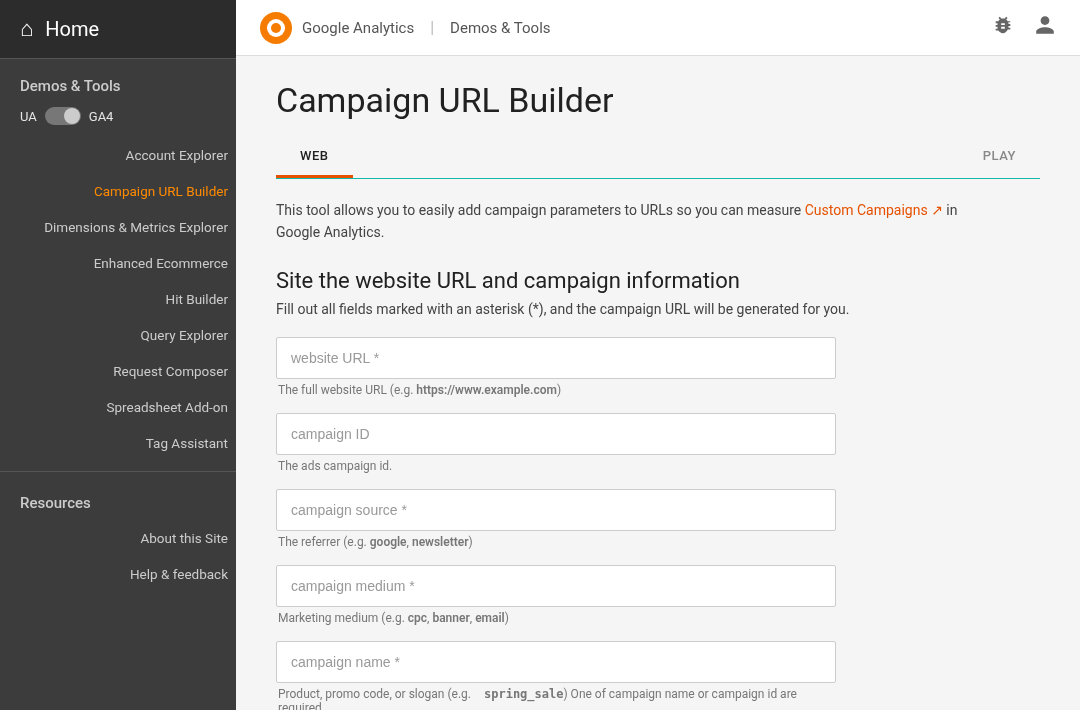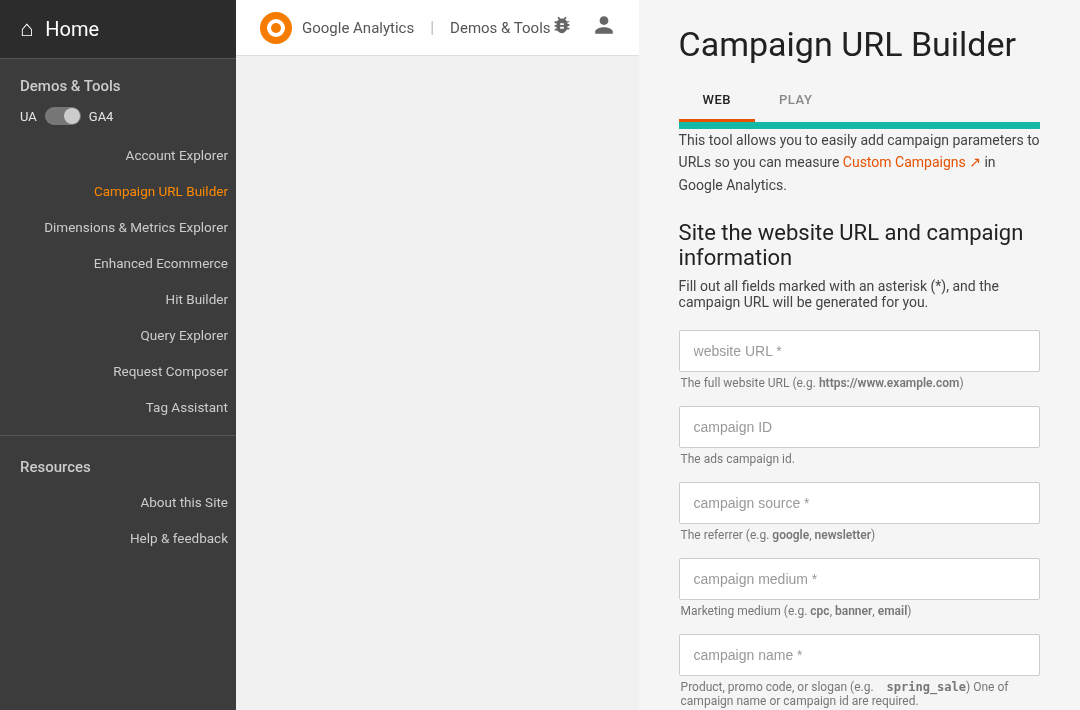--- a/index.html
+++ b/index.html
@@ -81,21 +81,21 @@
       padding: 12px 20px 8px 20px;
       color: #ccc;
       font-size: 15px;
       font-weight: 500;
     }
 
     
     .main {
       flex: 1;
       display: flex;
-      flex-direction: row;
+      flex-direction: column;
       background: #f1f1f1;
       overflow: hidden;
     }
     .topbar {
       display: flex;
       align-items: center;
       justify-content: space-between;
       background: #fff;
       padding: 10px 24px;
       border-bottom: 1px solid #ddd;
@@ -147,22 +147,24 @@
       background: #f5f5f5;
     }
     .page-title {
       font-size: 34px;
       font-weight: 400;
       color: #212121;
       margin-bottom: 16px;
     }
     .tabs {
       display: flex;
-      border-bottom: 7px solid #14b8a6;
+      border-bottom: 1px solid #14b8a6;
+      margin-bottom: 20px;
       background: transparent;
+      justify-content: space-between;
     }
     .tab {
       padding: 12px 24px;
       font-size: 13px;
       font-weight: 500;
       color: #888;
       cursor: pointer;
       border-bottom: 3px solid transparent;
       letter-spacing: 0.5px;
       text-transform: uppercase;
@@ -236,20 +238,21 @@
     <span>GA4</span>
   </div>
 
   <a class="sidebar-nav-item">Account Explorer</a>
   <a class="sidebar-nav-item active">Campaign URL Builder</a>
   <a class="sidebar-nav-item">Dimensions &amp; Metrics Explorer</a>
   <a class="sidebar-nav-item">Enhanced Ecommerce</a>
   <a class="sidebar-nav-item">Hit Builder</a>
   <a class="sidebar-nav-item">Query Explorer</a>
   <a class="sidebar-nav-item">Request Composer</a>
+  <a class="sidebar-nav-item">Spreadsheet Add-on</a>
   <a class="sidebar-nav-item">Tag Assistant</a>
 
   <hr class="sidebar-divider">
 
   <div class="sidebar-resources-title">Resources</div>
   <a class="sidebar-nav-item">About this Site</a>
   <a class="sidebar-nav-item">Help &amp; feedback</a>
 </div>
 
 <div class="main">

